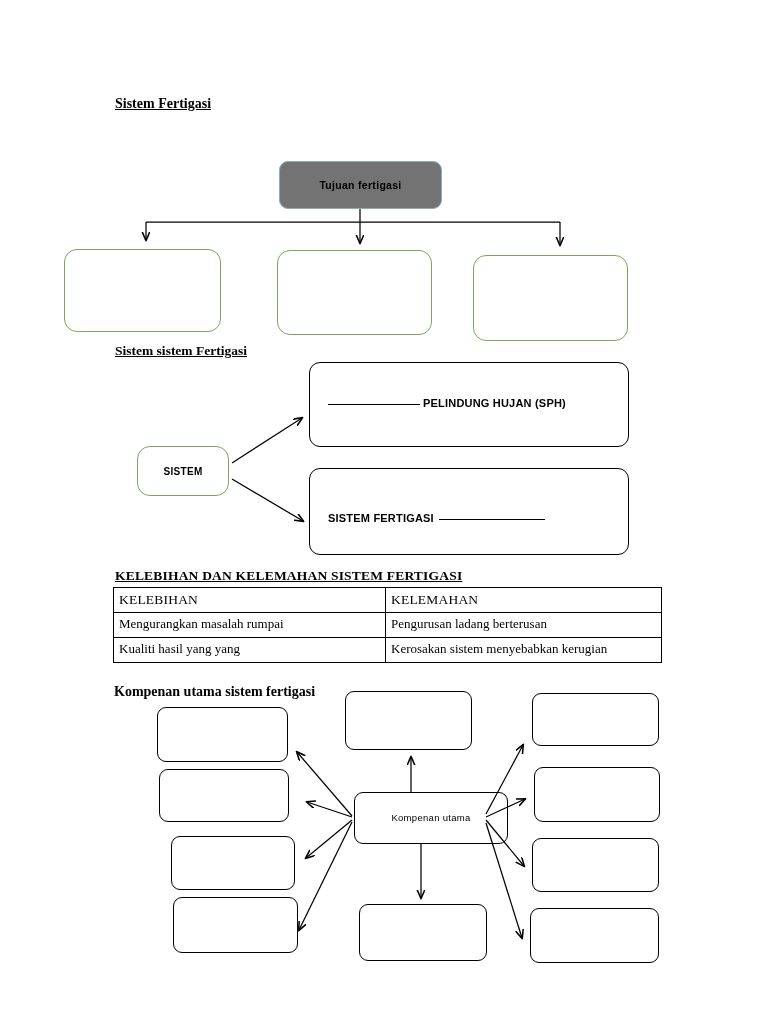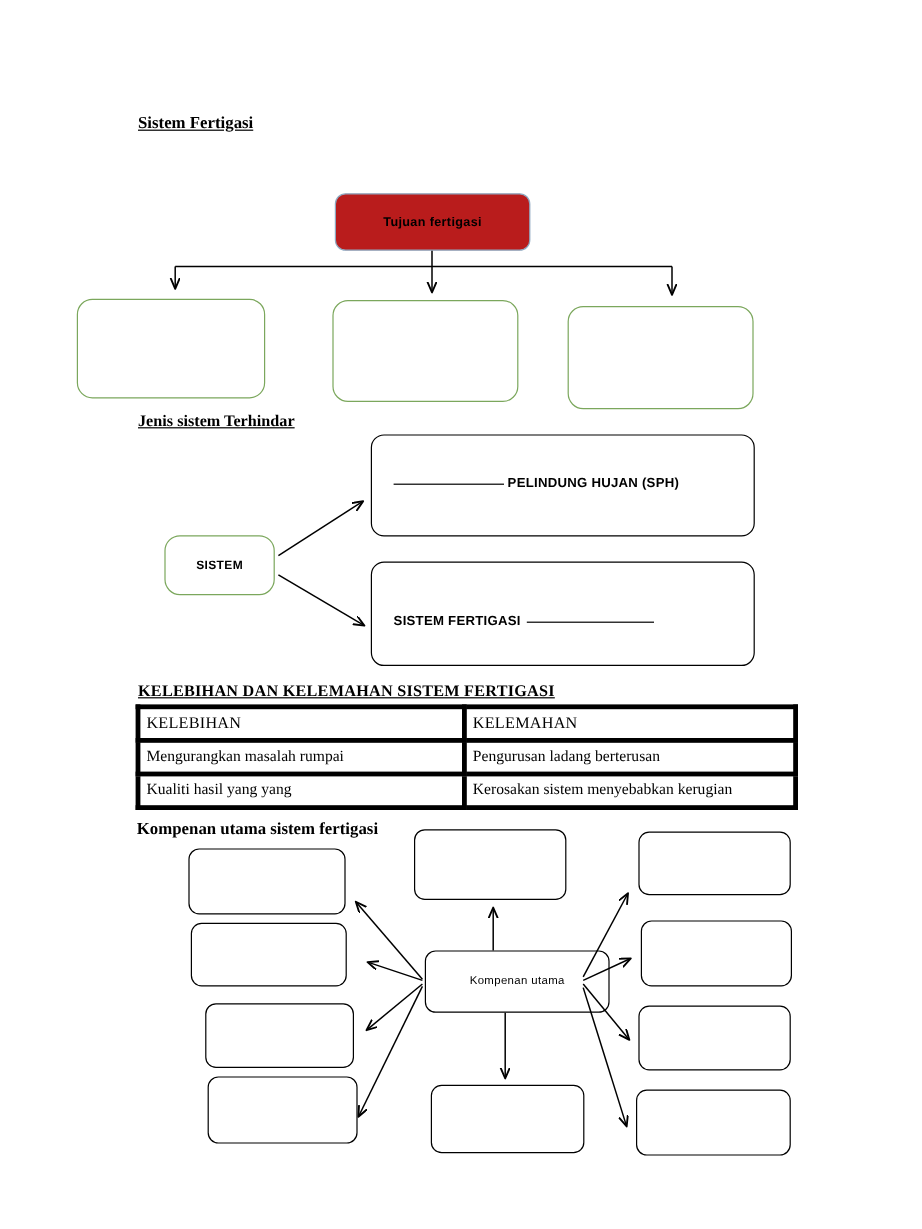--- a/index.html
+++ b/index.html
@@ -34,21 +34,21 @@
   
   .rbox{
     position:absolute;
     box-sizing:border-box;
     border:1.4px solid #000;
     border-radius:11px;
     background:#ffffff;
   }
   .rbox.green{border-color:#7ba75c;border-width:1.6px;border-radius:13px;}
   .rbox.beige{
-    background:#b91c1c;
+    background:#737373;
     border:1.3px solid #8ea9c1;
     border-radius:9px;
   }
   .rbox.thin{border-width:1.1px;border-radius:9px;}
 
   .boxtext{
     position:absolute;
     left:0;right:0;
     font-family:"Liberation Sans", sans-serif;
     text-align:center;
@@ -79,21 +79,21 @@
 
   
   table.kk{
     position:absolute;
     border-collapse:collapse;
     font-family:"Liberation Serif", serif;
     font-size:13px;
     background:#fff;
   }
   table.kk td{
-    border:4px solid #000000;
+    border:1px solid #000000;
     padding:2px 13px 3px 5px;
     vertical-align:middle;
     height:19px;
     line-height:1.15;
     white-space:nowrap;
   }
   table.kk td.head{font-size:13.5px;letter-spacing:.2px;}
   table.kk col.c1{width:272px;}
   table.kk col.c2{width:276px;}
 </style>
@@ -112,21 +112,21 @@
   <div class="rbox green" style="left:64px;top:249px;width:157px;height:83px;">
     <div class="boxtext" style="top:34px;"></div>
   </div>
   <div class="rbox green" style="left:277px;top:250px;width:155px;height:85px;">
     <div class="boxtext" style="top:35px;"></div>
   </div>
   <div class="rbox green" style="left:473px;top:255px;width:155px;height:86px;">
     <div class="boxtext" style="top:35px;"></div>
   </div>
 
-  <div class="abs hdg" style="left:115px;top:343px;font-size:13.5px;">Jenis sistem Terhindar</div>
+  <div class="abs hdg" style="left:115px;top:343px;font-size:13.5px;">Sistem sistem Fertigasi</div>
 
   <div class="rbox green" style="left:137px;top:446px;width:92px;height:50px;">
     <div class="boxtext-mid" style="top:19px;font-size:10px;font-weight:bold;">SISTEM</div>
   </div>
 
   <div class="rbox" style="left:309px;top:362px;width:320px;height:85px;padding-left:48px;">
     <div class="boxtext-l" style="left:18px;top:34px;">
       <span class="blank" style="width:92px;"></span><span style="margin-left:3px;">PELINDUNG HUJAN (SPH)</span>
     </div>
   </div>

